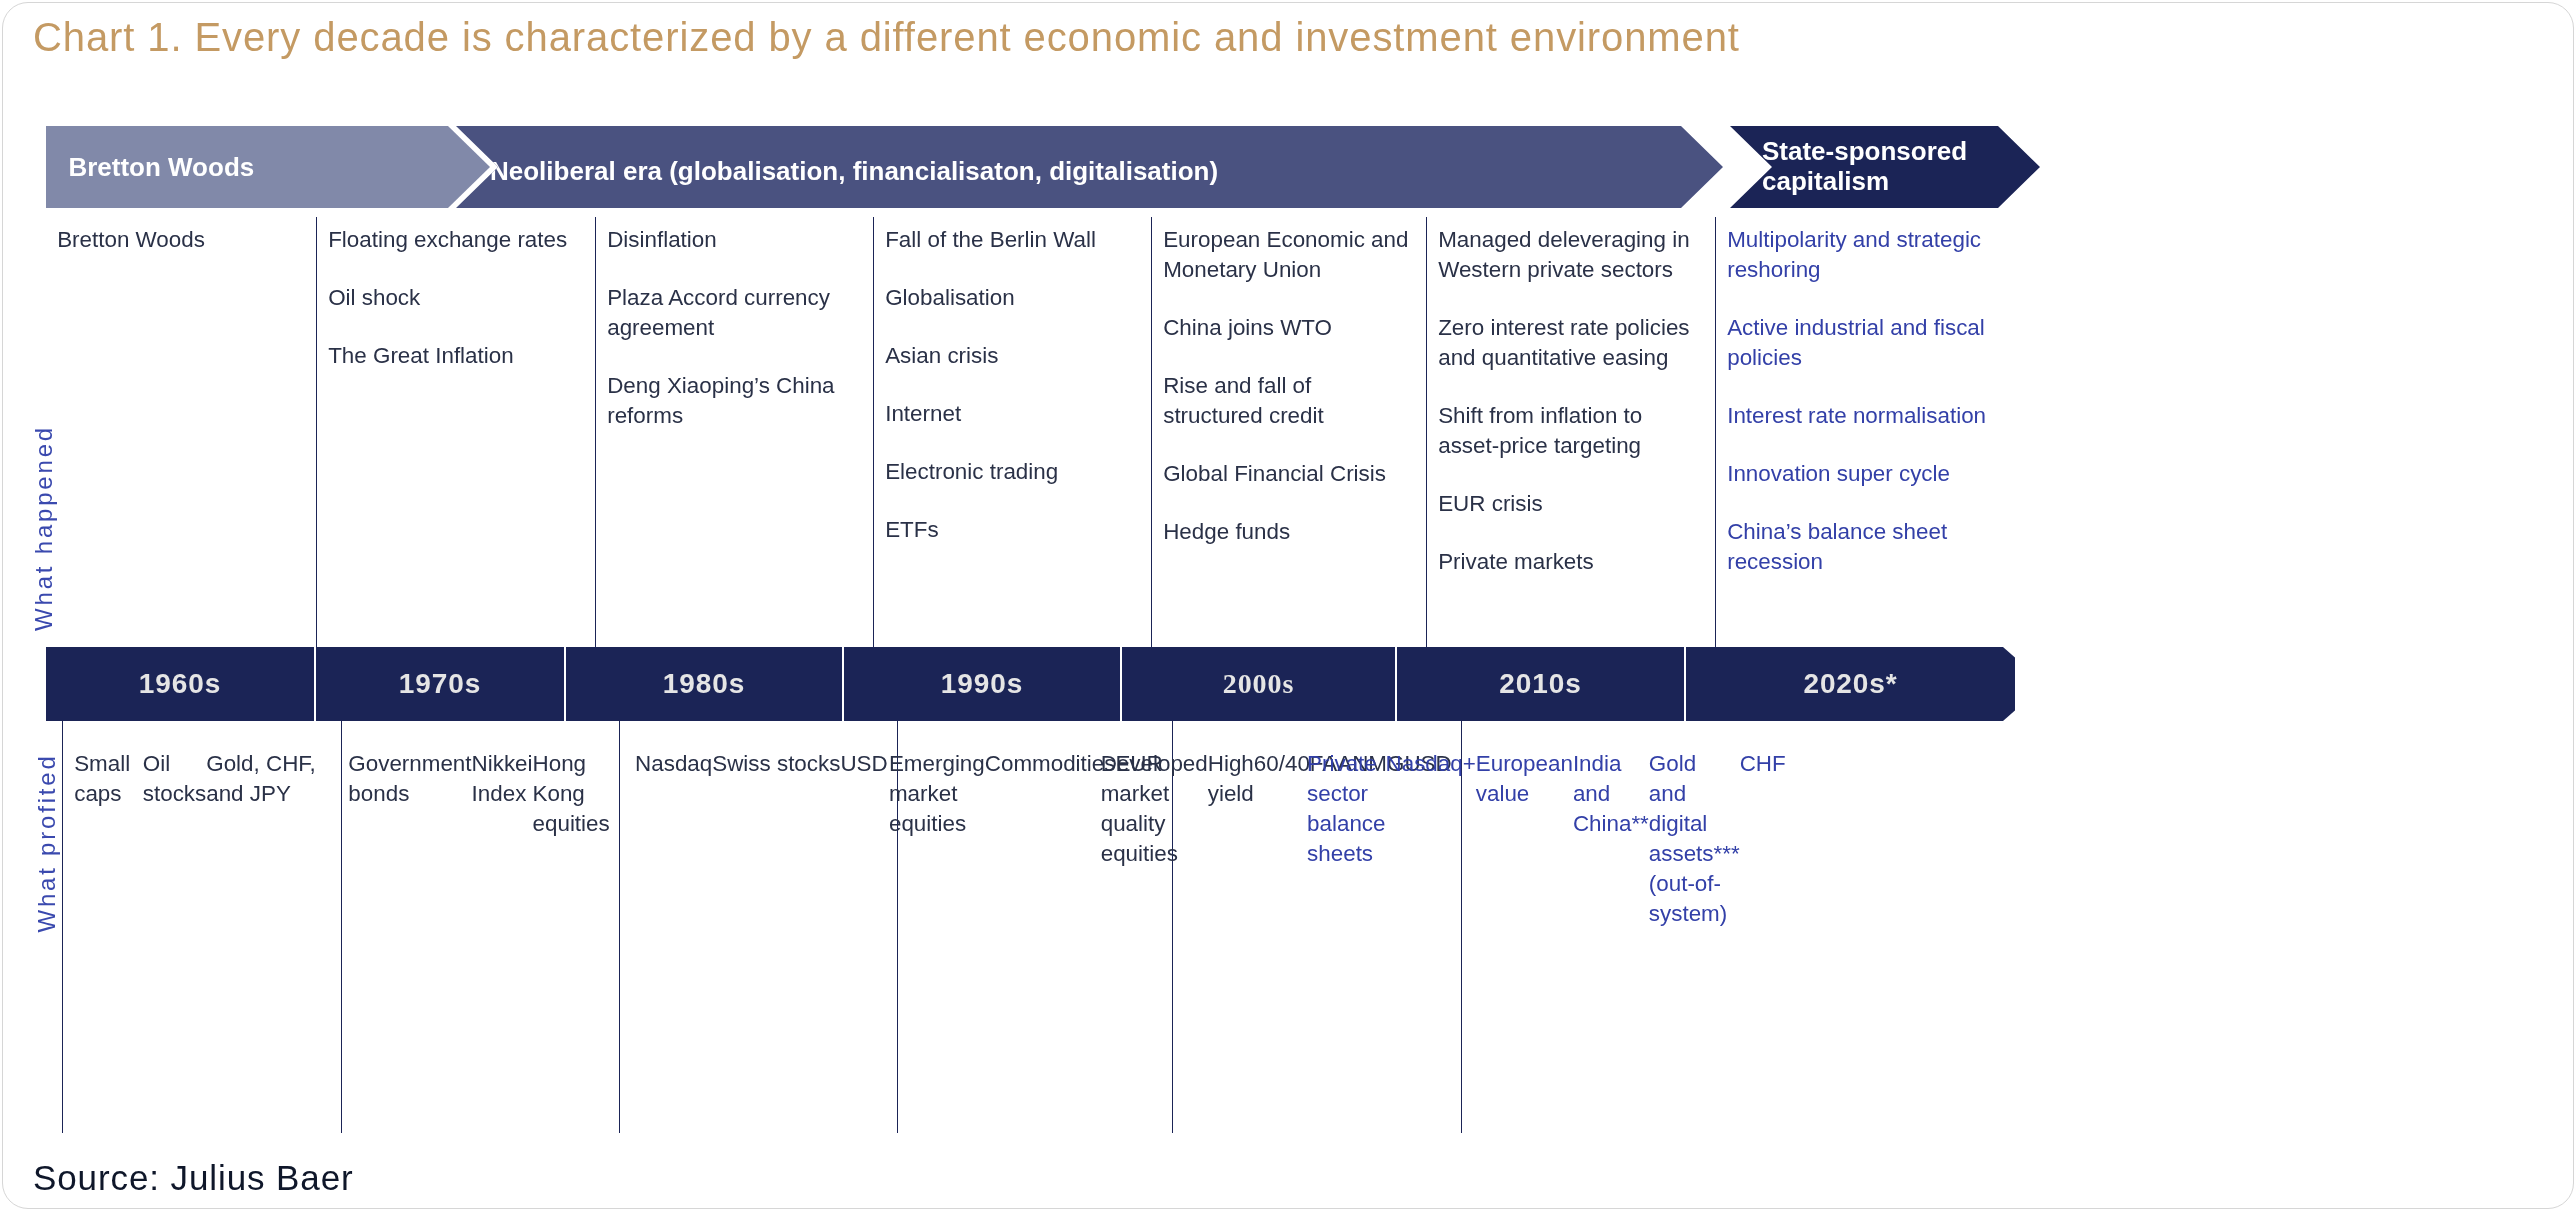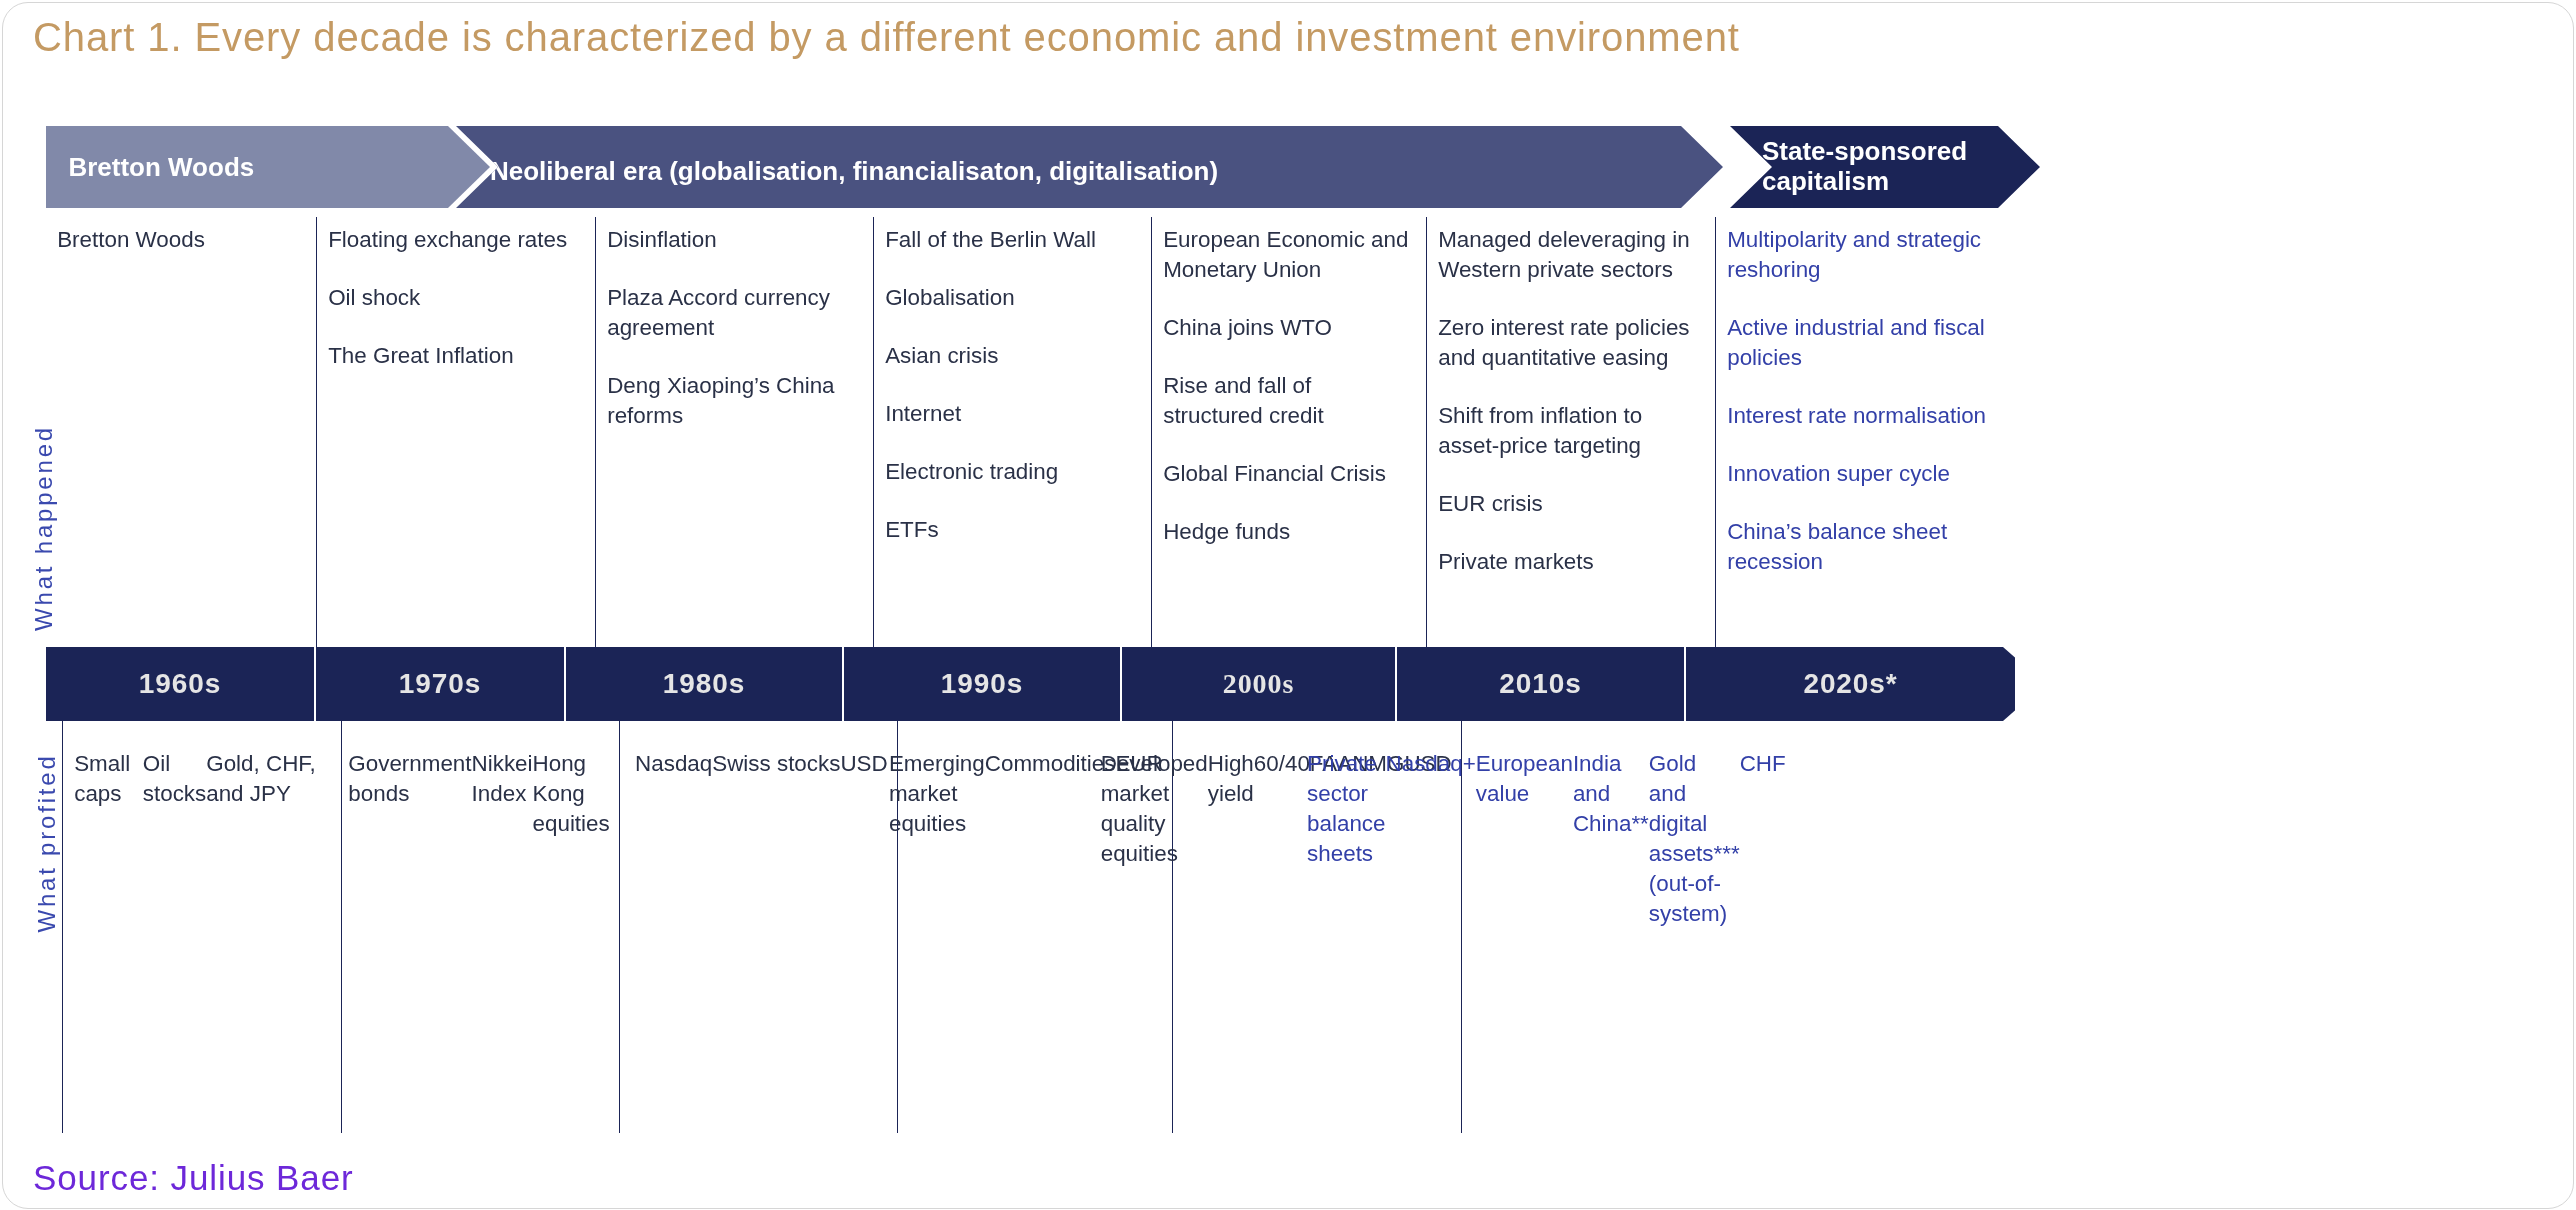--- a/index.html
+++ b/index.html
@@ -62,21 +62,21 @@
   .band{
     position:absolute;left:46px;top:647px;height:74px;width:1999px;display:flex;
     clip-path:polygon(0 0,calc(100% - 42px) 0,100% 50%,calc(100% - 42px) 100%,0 100%);
   }
   .band-cell{
     flex:none;height:100%;background:var(--navy);display:flex;align-items:center;justify-content:center;
     color:#e5e5e5;font-weight:700;font-size:28px;letter-spacing:0.9px;
   }
   .band-cell.sep{border-right:2.8px solid #fff;}
   
-  .source{position:absolute;left:33px;top:1158px;font-size:35px;color:#6d28d9;letter-spacing:0.9px;}
+  .source{position:absolute;left:33px;top:1158px;font-size:35px;color:#0f172a;letter-spacing:0.9px;}
 </style>
 </head>
 <body>
 
 <div class="frame"></div>
 
 <div class="title">Chart 1. Every decade is characterized by a different economic and investment environment</div>
 
 <div>
   <div class="era era1">

